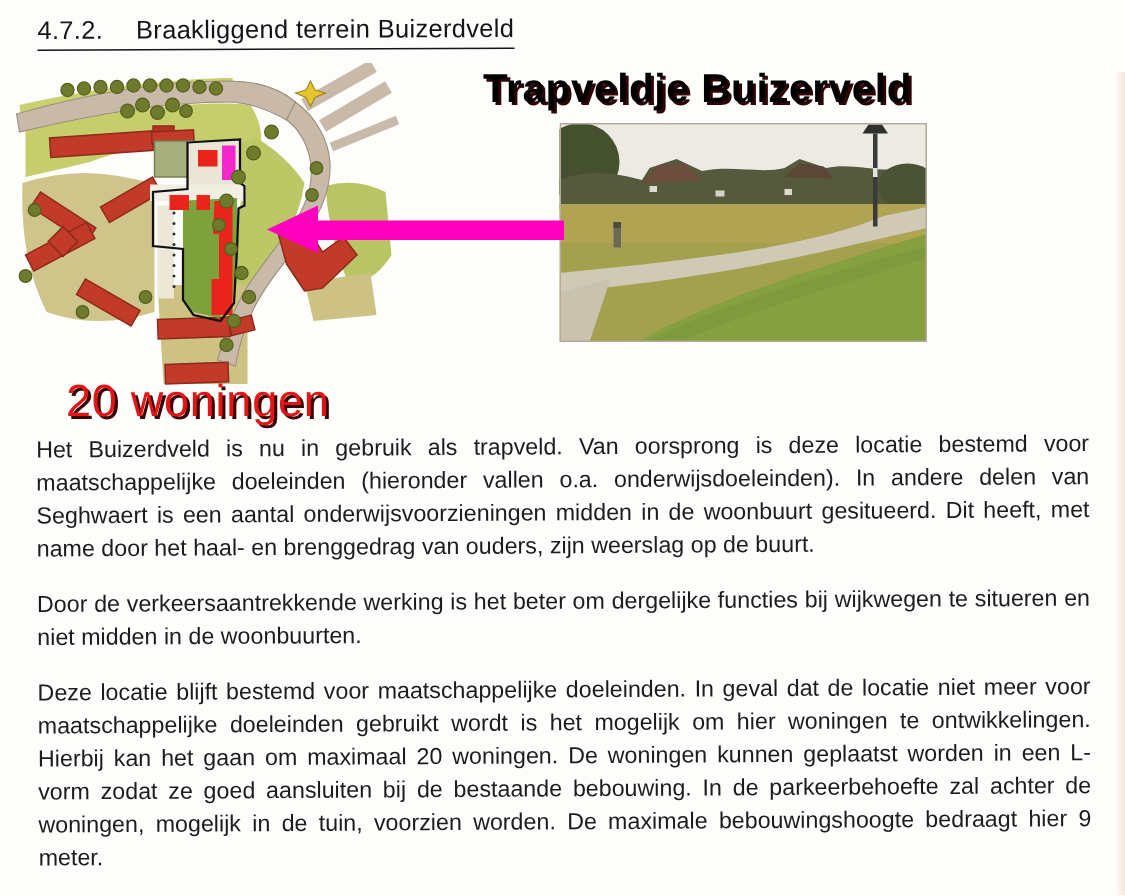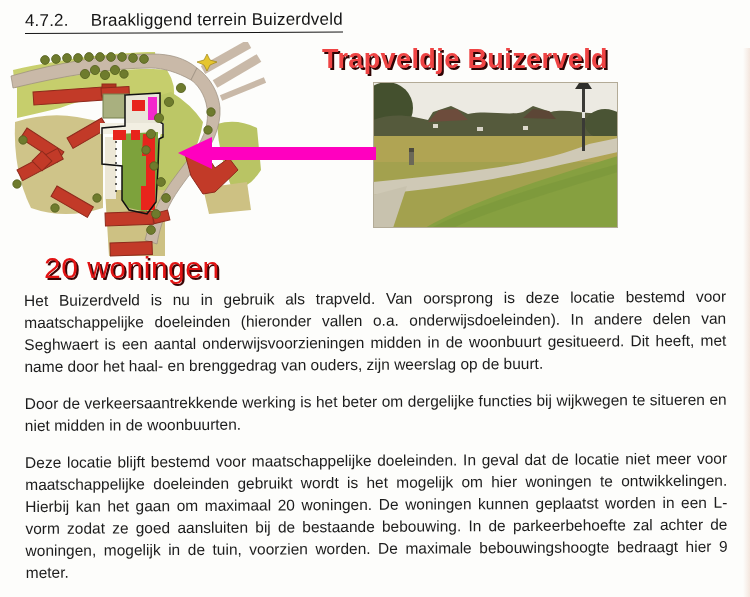--- a/index.html
+++ b/index.html
@@ -17,21 +17,21 @@
     font-size:17px;color:#151515;letter-spacing:.2px;
     border-bottom:1.6px solid #151515;padding-bottom:2px;
     transform:rotate(-0.25deg);transform-origin:left bottom;
     white-space:nowrap;
   }
   .heading .num{margin-right:22px;}
   .figure{position:absolute;left:0;top:0;width:750px;height:300px;}
   .map-svg{position:absolute;left:5px;top:42px;}
   .overlay-title{
     position:absolute;left:322px;top:44px;
-    font-size:27px;font-weight:bold;color:#ef4444;
+    font-size:27px;font-weight:bold;color:#000000;
     text-shadow:2px 2px 0 #2e0404;letter-spacing:.4px;white-space:nowrap;
   }
   .photo{position:absolute;left:373px;top:82px;width:245px;height:146px;}
   .arrow-svg{position:absolute;left:0;top:0;pointer-events:none;}
   .map-caption{
     position:absolute;left:44px;top:251px;
     font-size:30px;font-weight:normal;color:#e21414;
     text-shadow:2px 2px 0 #3a0505;letter-spacing:.5px;white-space:nowrap;
   }
   .bodytext{

